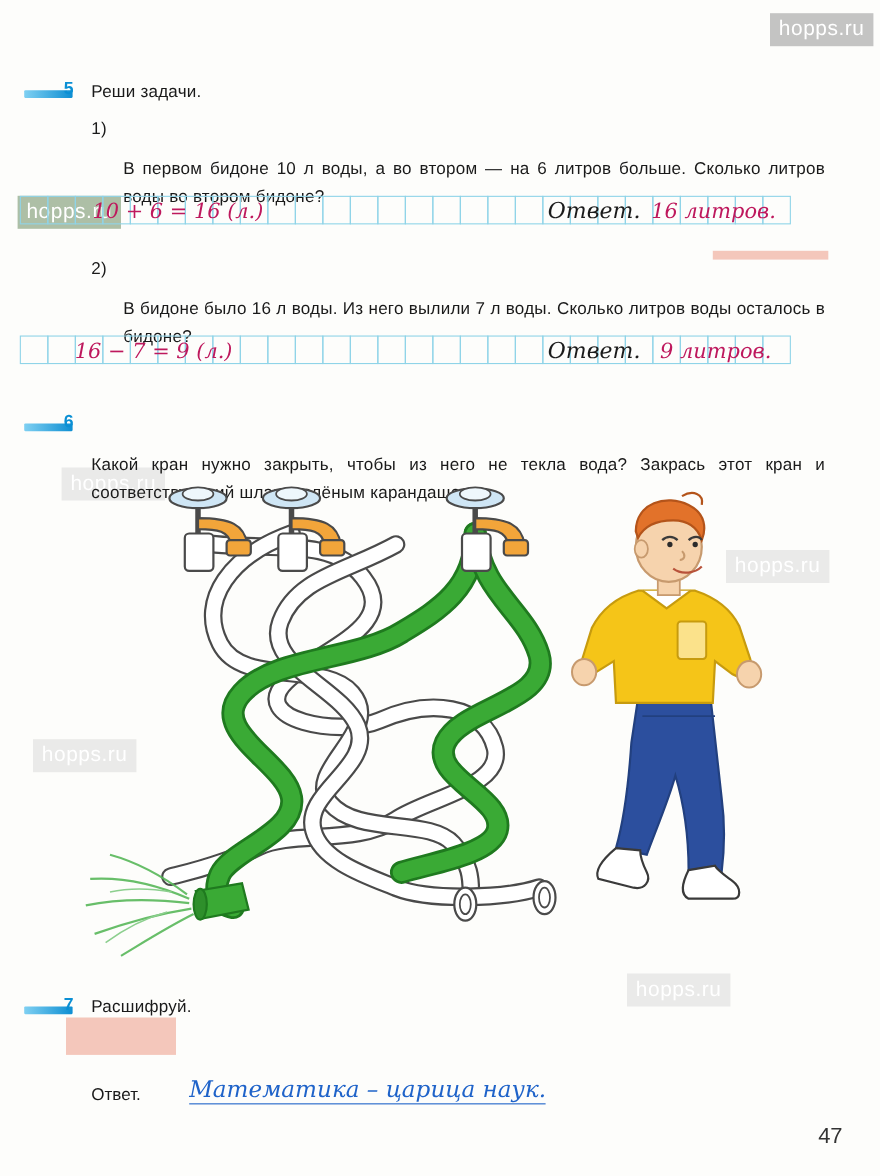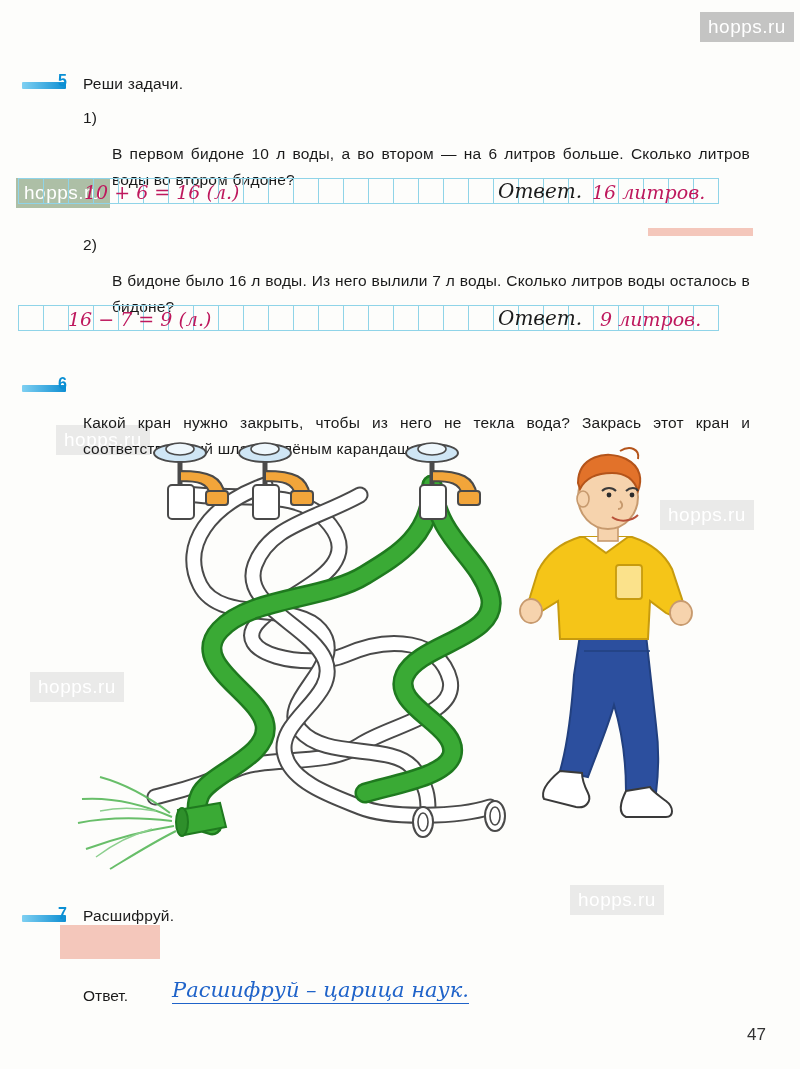--- a/index.html
+++ b/index.html
@@ -111,21 +111,21 @@
     font-style: italic;
     font-size: 21px;
     border-bottom: 1px solid #1f63c9;
     padding-bottom: 1px;
   }
 
   .pageno {
     position: absolute;
     right: 34px;
     bottom: 24px;
-    font-size: 17px;
+    font-size: 20px;
     color: #333;
     margin-left: 39px;
   }
 
   .illus {
     position: absolute;
     left: 60px;
     top: 425px;
     width: 690px;
     height: 450px;
@@ -367,16 +367,16 @@
       </g>
     </svg>
   </div>
 
   <div class="ex-bar" style="left:22px; top:915px; width:44px;"></div>
   <div class="ex-num" style="left:58px; top:905px;">7</div>
   <div class="txt" style="left:83px; top:903px;">Расшифруй.</div>
 
 
   <div class="otvet" style="left:83px; top:987px;">Ответ.</div>
-  <div class="otvet-hand" style="left:172px; top:978px;">Расшифруй – царица наук.</div>
+  <div class="otvet-hand" style="left:172px; top:978px;">Математика – царица наук.</div>
 
   <div class="pageno">47</div>
 </div>
 
 </body></html>

